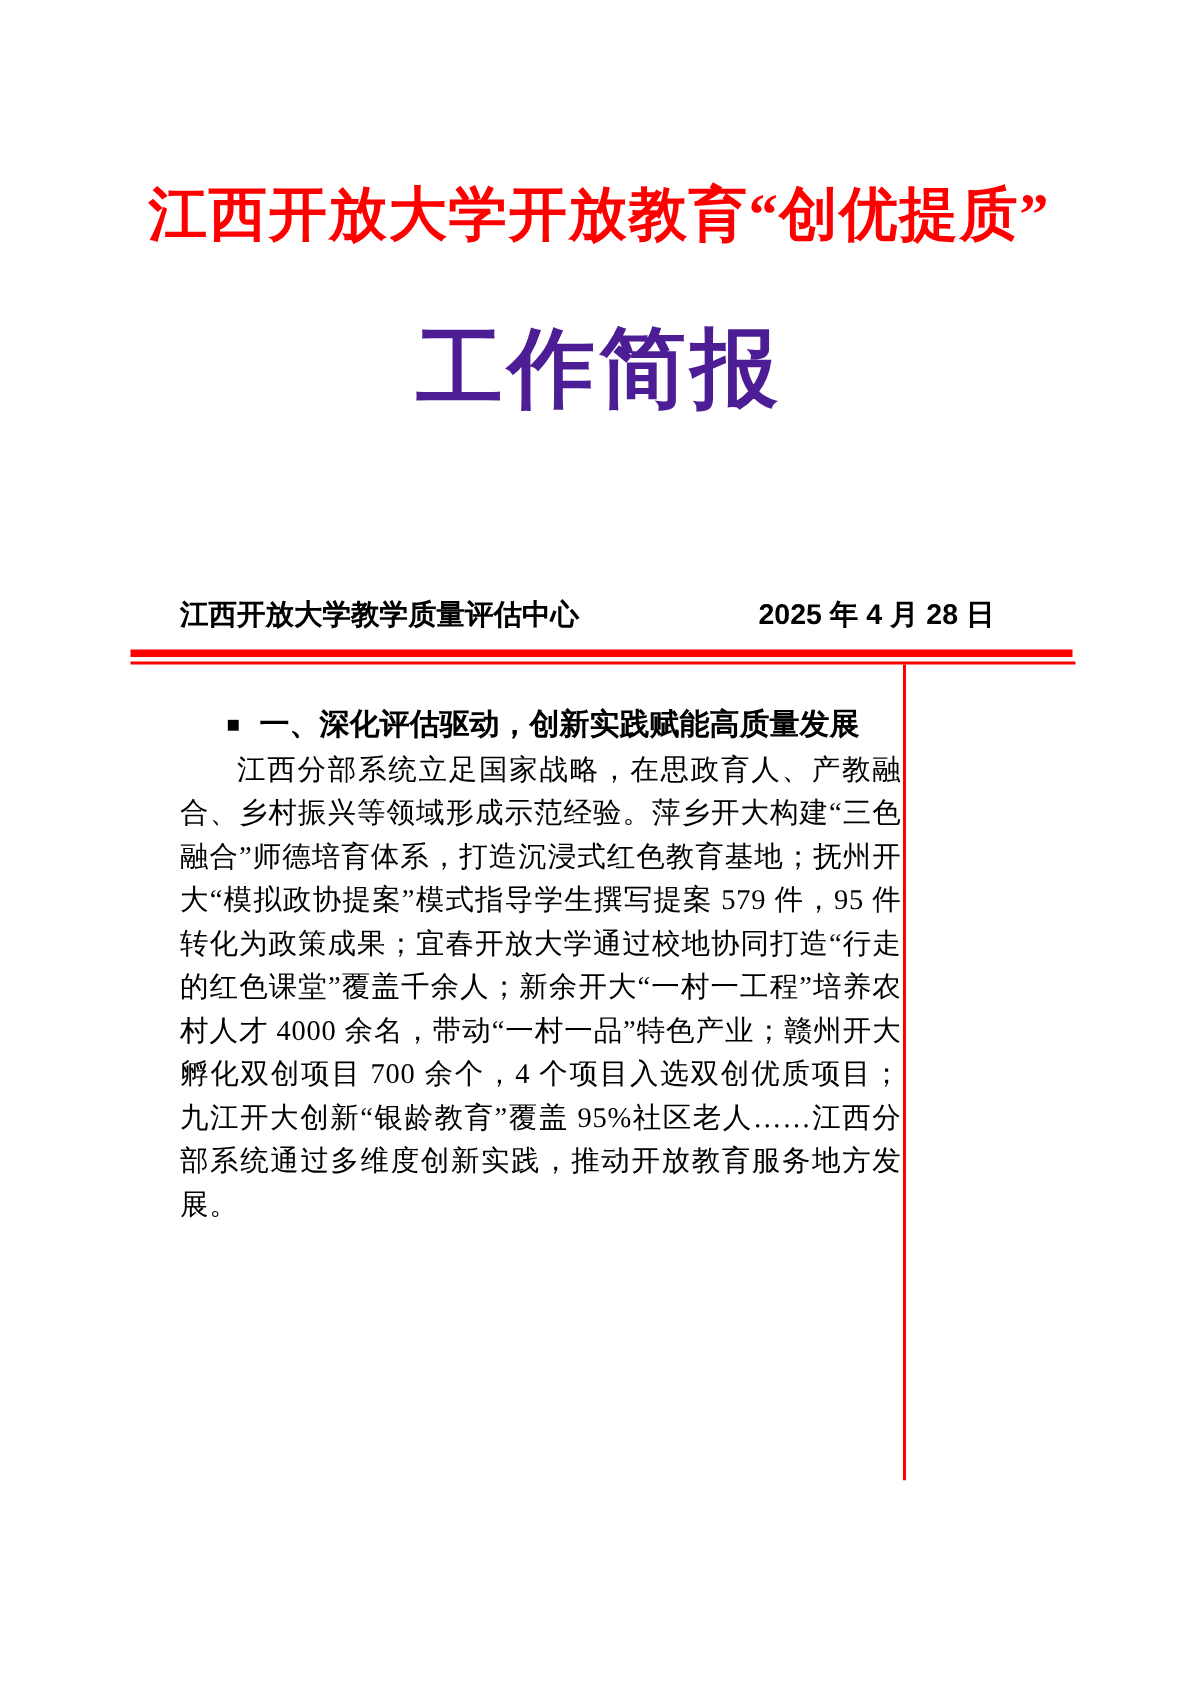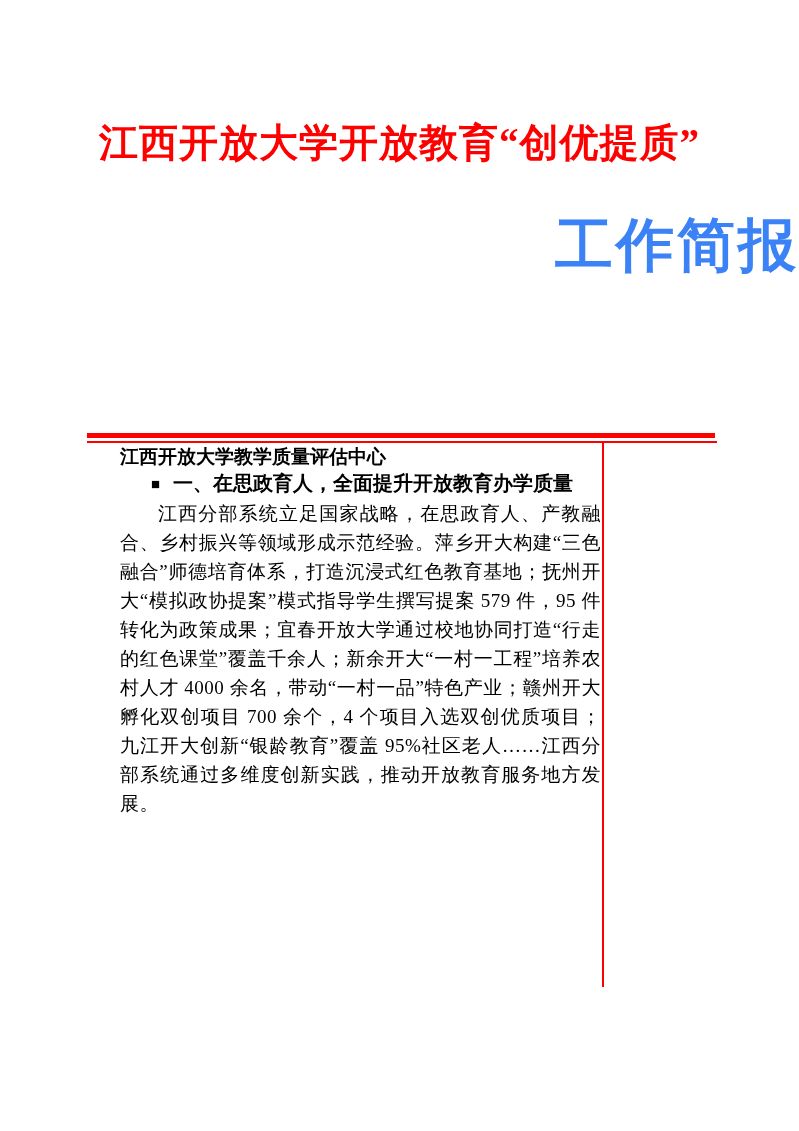--- a/index.html
+++ b/index.html
@@ -20,44 +20,43 @@
     font-size: 39px;
     font-weight: bold;
     color: #fe0000;
     letter-spacing: 1px;
     font-family: "Liberation Serif", "DejaVu Serif", serif;
     white-space: nowrap;
   }
   .title-line2 {
     position: absolute;
     top: 207px; left: 0; width: 100%;
-    text-align: right;
+    text-align: center;
     font-size: 58px;
     font-weight: bold;
-    color: #3b82f6;
+    color: #4c1d95;
     letter-spacing: 3px;
     font-family: "Liberation Serif", "DejaVu Serif", serif;
     white-space: nowrap;
   }
   .issue-line {
     position: absolute;
     top: 337px; left: 0; width: 100%;
     text-align: center;
     font-size: 18px;
     font-family: "Liberation Serif", "DejaVu Serif", serif;
     white-space: nowrap;
   }
   .masthead-org {
     position: absolute;
     top: 397px; left: 120px;
     font-size: 19px;
     font-weight: bold;
     font-family: "Liberation Sans", "DejaVu Sans", sans-serif;
     white-space: nowrap;
-    margin-top: 47px;
   }
   .masthead-date {
     position: absolute;
     top: 397px; right: 136px;
     font-size: 19px;
     font-weight: bold;
     font-family: "Liberation Sans", "DejaVu Sans", sans-serif;
     white-space: nowrap;
   }
   .rule-thick {
@@ -140,29 +139,30 @@
 </head>
 <body>
 
 <div class="page">
 
   <div class="title-line1">江西开放大学开放教育“创优提质”</div>
   <div class="title-line2">工作简报</div>
 
 
   <div class="masthead-org">江西开放大学教学质量评估中心</div>
+  <div class="masthead-date">2025 年 4 月 28 日</div>
 
   <div class="rule-thick"></div>
   <div class="rule-thin"></div>
   <div class="v-rule"></div>
 
   <div class="content">
 
     <div class="section-head">
-      <span class="bullet">■</span><span>一、在思政育人，全面提升开放教育办学质量</span>
+      <span class="bullet">■</span><span>一、深化评估驱动，创新实践赋能高质量发展</span>
     </div>
 
     <div class="body-para">江西分部系统立足国家战略，在思政育人、产教融合、乡村振兴等领域形成示范经验。萍乡开大构建“三色融合”师德培育体系，打造沉浸式红色教育基地；抚州开大“模拟政协提案”模式指导学生撰写提案 579 件，95 件转化为政策成果；宜春开放大学通过校地协同打造“行走的红色课堂”覆盖千余人；新余开大“一村一工程”培养农村人才 4000 余名，带动“一村一品”特色产业；赣州开大孵化双创项目 700 余个，4 个项目入选双创优质项目；九江开大创新“银龄教育”覆盖 95%社区老人……江西分部系统通过多维度创新实践，推动开放教育服务地方发展。</div>
   </div>
 
   <div class="footer-rule"></div>
   <div class="page-number">— 1 —</div>
   <div class="footer-ref">《江西开放大学开放教育“创优提质”工作简报》2025 年第 8 期</div>
 
 </div>

